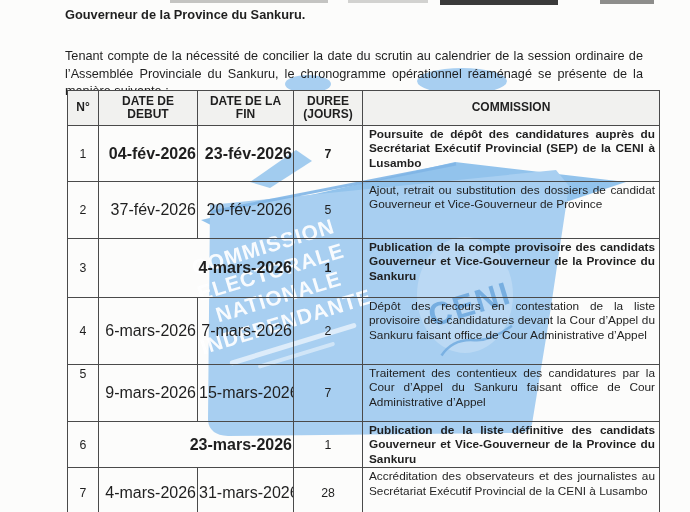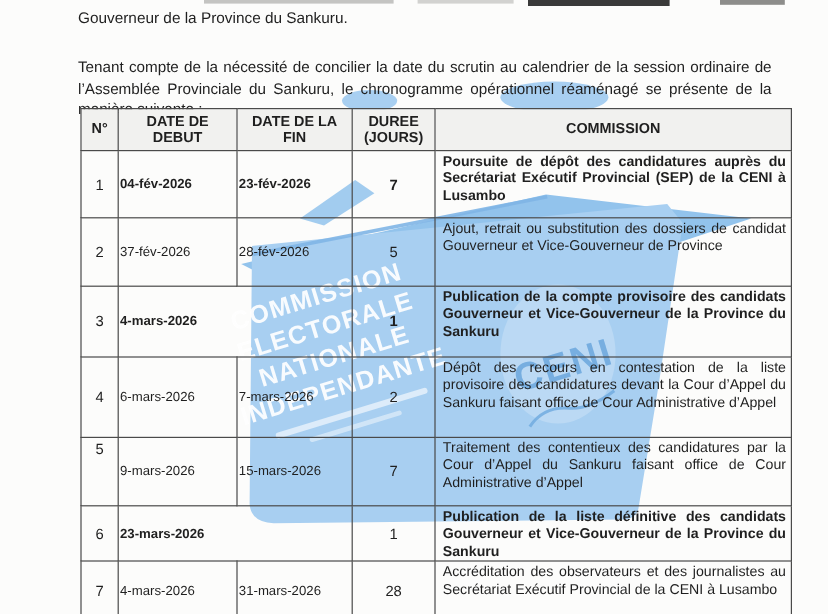--- a/index.html
+++ b/index.html
@@ -11,21 +11,21 @@
   }
   
   .cut { position:absolute; top:0; }
   .cut.c1 { left:170px; width:158px; height:3px; background:#c4c4c2; }
   .cut.c2 { left:348px; width:80px;  height:3px; background:#d2d2d0; }
   .cut.c3 { left:440px; width:118px; height:5px; background:#3a3a3a; }
   .cut.c4 { left:600px; width:54px;  height:4px; background:#8d8d8b; }
 
   .intro {
     position:absolute; left:65px; top:6px; width:580px;
-    font-size:12.8px; line-height:17px;
+    font-size:12.8px; line-height:17px;font-weight:bold;
   }
   .para {
     position:absolute; left:65px; top:31px; width:578px;
     font-size:12.7px; line-height:17.5px;
     text-align:justify;
   }
 
   .wm { position:absolute; left:0; top:0; z-index:0; pointer-events:none; }
   .content { position:relative; z-index:1; }
 
@@ -39,21 +39,21 @@
   }
   .sched thead tr { height:35px; }
   .sched th {
     background:#f1f1ef; font-weight:bold; font-size:12px;
     text-align:center; vertical-align:middle; padding:0 1px;
     white-space:pre-line; line-height:13.5px;
   }
   .sched td { background:transparent; }
   td.c-num   { text-align:center; vertical-align:middle; font-size:12.3px; }
   td.c-num.top { vertical-align:top; padding-top:2px; }
-  td.c-date  { text-align:left; vertical-align:middle; font-size:11px; white-space:nowrap;margin-left:40px; }
+  td.c-date  { text-align:right; vertical-align:middle; font-size:16px; white-space:nowrap;margin-left:40px; }
   td.c-duree { text-align:center; vertical-align:middle; font-size:12.3px; }
   td.c-act   {
     text-align:justify; vertical-align:top;
     font-size:11.8px; line-height:14.4px; padding:1px 4px 1px 6px;
   }
   .b { font-weight:bold; }
   tr.r1 { height:56px; }
   tr.r2 { height:57px; }
   tr.r3 { height:59px; }
   tr.r4 { height:67px; }
@@ -127,21 +127,21 @@
         <tr class="r1">
           <td class="c-num">1</td>
           <td class="c-date b">04-fév-2026</td>
           <td class="c-date b">23-fév-2026</td>
           <td class="c-duree b">7</td>
           <td class="c-act b">Poursuite de dépôt des candidatures auprès du Secrétariat Exécutif Provincial (SEP) de la CENI à Lusambo</td>
         </tr>
         <tr class="r2">
           <td class="c-num">2</td>
           <td class="c-date">37-fév-2026</td>
-          <td class="c-date">28-fév-2026</td>
+          <td class="c-date">20-fév-2026</td>
           <td class="c-duree">5</td>
           <td class="c-act">Ajout, retrait ou substitution des dossiers de candidat Gouverneur et Vice-Gouverneur de Province</td>
         </tr>
         <tr class="r3">
           <td class="c-num">3</td>
           <td class="c-date b" colspan="2">4-mars-2026</td>
           <td class="c-duree b">1</td>
           <td class="c-act b">Publication de la compte provisoire des candidats Gouverneur et Vice-Gouverneur de la Province du Sankuru</td>
         </tr>
         <tr class="r4">

